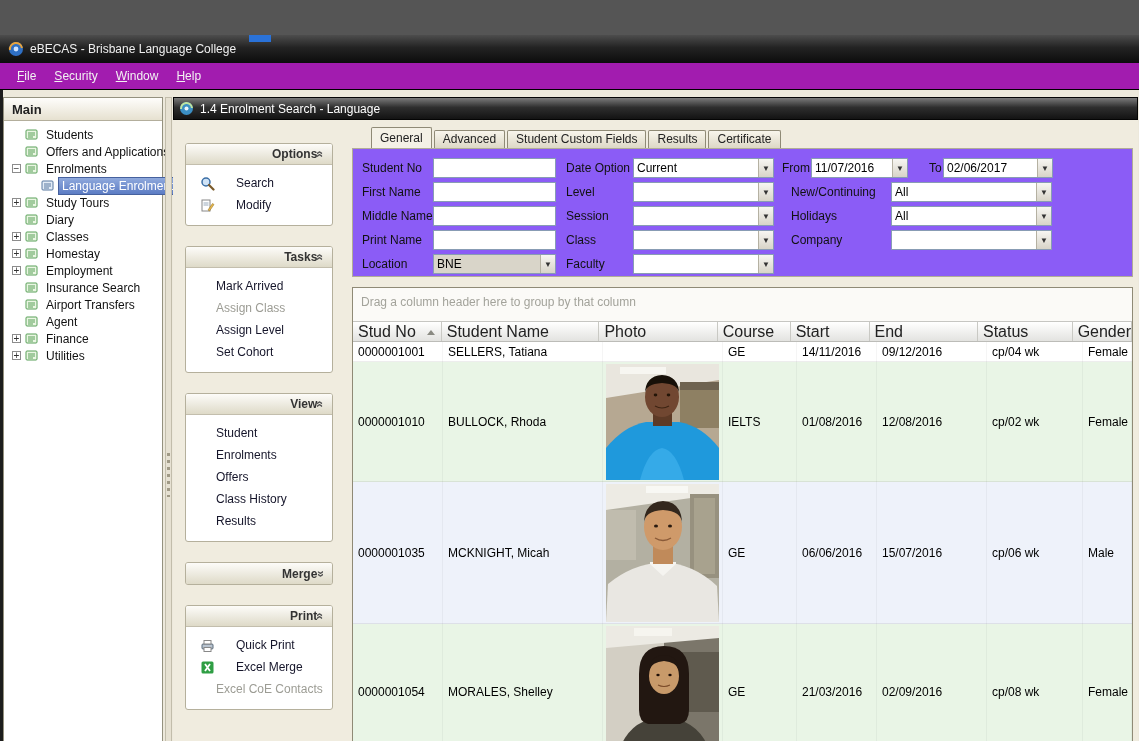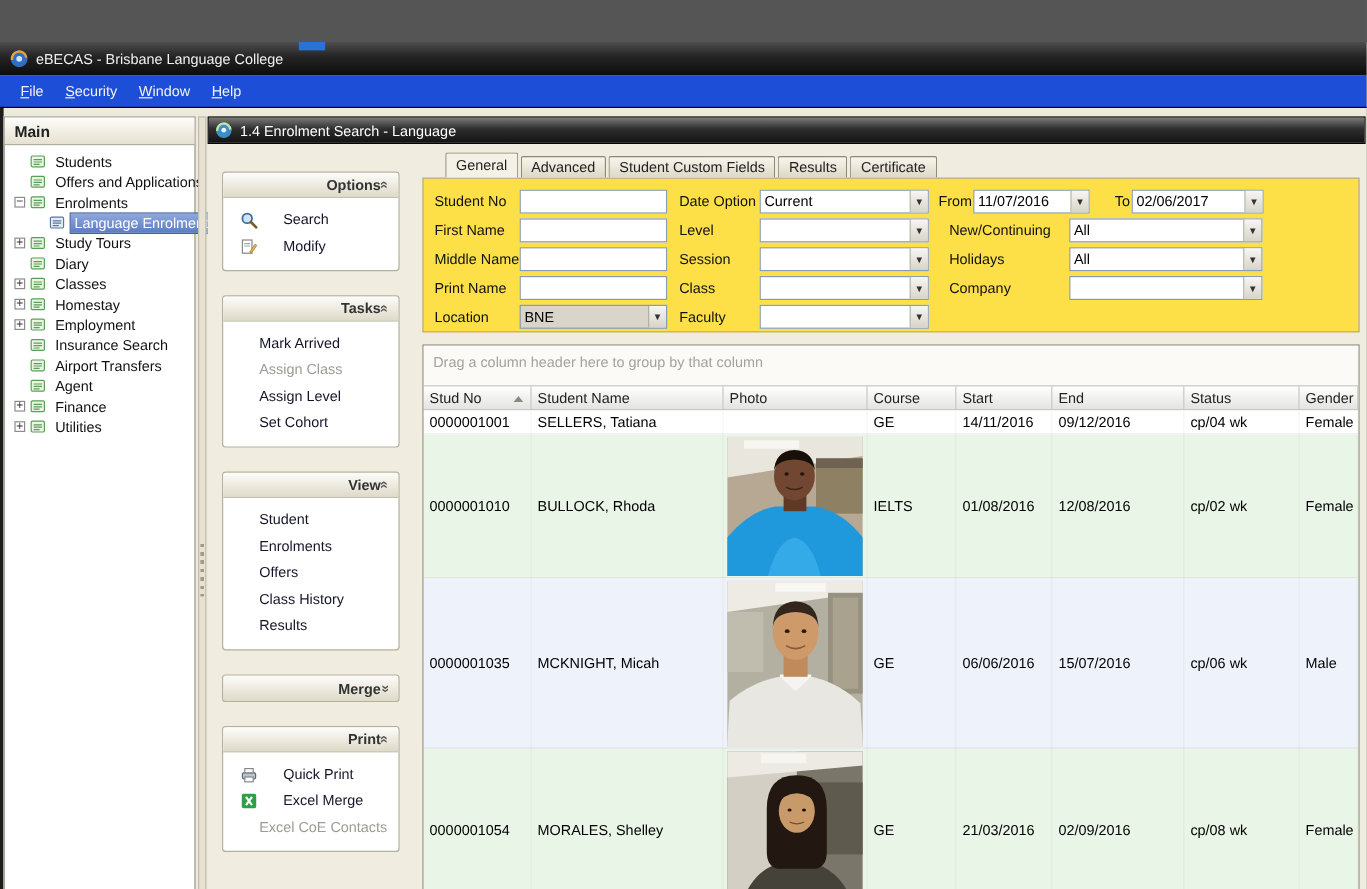--- a/index.html
+++ b/index.html
@@ -8,21 +8,21 @@
   .window { position:relative; width:1139px; height:741px; overflow:hidden; background:#ede9dc;margin-top:35px; }
 
   
   .titlebar { position:absolute; left:0; top:0; right:0; height:28px;
     background:linear-gradient(180deg,#4d4d4d 0%,#232323 45%,#0c0c0c 100%);
     display:flex; align-items:center; color:#f0f0f0; font-size:12px; z-index:10; }
   .app-icon { width:16px; height:16px; margin:0 6px 0 8px; }
   .top-artifact { position:absolute; left:249px; top:0; width:22px; height:7px; background:#2a72d8; }
 
   
-  .menubar { position:absolute; left:0; top:28px; right:0; height:27px; background:#1d4ed8;
+  .menubar { position:absolute; left:0; top:28px; right:0; height:27px; background:#a21caf;
     border-bottom:1px solid #000; display:flex; align-items:center; color:#f2f2f2;
     padding-left:8px; font-size:12px; z-index:10; }
   .menu-item { padding:4px 9px; cursor:default; }
   .menu-item::first-letter { text-decoration:underline; }
 
   
   .client { position:absolute; left:0; top:55px; right:0; bottom:0; background:#ede9dc; }
   .left-edge { position:absolute; left:0; top:0; width:3px; bottom:0; background:#1d1d1d; }
 
   
@@ -80,21 +80,21 @@
 
   
   .tabs { position:absolute; left:198px; top:7px; height:21px; display:flex; align-items:flex-end; z-index:3; }
   .tab { height:18px; line-height:17px; padding:0 8px; background:linear-gradient(#f8f5ec,#ddd8c6);
     border:1px solid #8f8a76; border-bottom:none; border-radius:2px 2px 0 0; margin-right:2px;
     font-size:12px; color:#222; cursor:pointer; }
   .tab.active { height:21px; line-height:20px; background:#f4f1e6; }
 
   
   .form-panel { position:absolute; left:179px; top:28px; right:5px; height:129px;
-    background:#fde047; border:1px solid #b1ac98; }
+    background:#8b5cf6; border:1px solid #b1ac98; }
   .fl { position:absolute; height:20px; line-height:20px; font-size:12px; color:#111; white-space:nowrap; }
   .fc { position:absolute; height:20px; }
   input.txt { width:100%; height:20px; border:1px solid #889cb4; background:#fff;
     font:12px "Liberation Sans", sans-serif; padding:0 3px; }
   .combo { display:flex; border:1px solid #889cb4; background:#fff; height:20px; cursor:pointer; }
   .combo.gray { background:#d9d5c9; }
   .combo-val { flex:1; font-size:12px; line-height:18px; padding-left:3px; overflow:hidden; white-space:nowrap; }
   .combo-btn { width:15px; background:linear-gradient(#f7f6f2,#d8d4c8); border-left:1px solid #b5b1a2;
     font-size:8px; display:flex; align-items:center; justify-content:center; color:#333; }
   .combo-btn::before { content:"▼"; }
@@ -106,21 +106,21 @@
   .lc3{left:438px} .cc3{left:538px;width:161px}
 
   
   .grid { position:absolute; left:179px; top:167px; right:5px; bottom:13px; background:#fff;
     border:1px solid #8f8a76; display:flex; flex-direction:column; overflow:hidden; }
   .groupby { height:33px; flex:none; background:#fbfaf7; color:#a3a39b; font-size:12px;
     padding:7px 0 0 8px; }
   .ghead { display:flex; height:21px; flex:none; background:linear-gradient(#ffffff,#e3e3e0);
     border-top:1px solid #c6c6c2; border-bottom:1px solid #bcbcb8; }
   .gh { border-right:1px solid #c9c9c4; display:flex; align-items:center; padding-left:5px;
-    font-size:12px; color:#222; position:relative; cursor:pointer; }
+    font-size:16px; color:#222; position:relative; cursor:pointer; }
   .sort-arrow { width:0; height:0; border-left:4px solid transparent; border-right:4px solid transparent;
     border-bottom:5px solid #8a8a82; position:absolute; right:6px; top:8px; }
   .grow { display:flex; flex:none; border-bottom:1px solid rgba(0,0,0,0.07); cursor:pointer; }
   .gc { display:flex; align-items:center; padding-left:5px; font-size:12px; color:#000;
     border-right:1px solid rgba(0,0,0,0.04); overflow:hidden; white-space:nowrap; }
   .bg-white{background:#fff} .bg-green{background:#e9f5e6} .bg-blue{background:#eef2fa}
   .w0{width:90px} .w1{width:160px} .w2{width:120px} .w3{width:74px}
   .w4{width:80px} .w5{width:110px} .w6{width:96px} .w7{flex:1}
   .h0{height:20px} .h1{height:120px} .h2{height:142px} .h3{height:136px}
   .photo-cell { justify-content:center; padding-left:0; }

